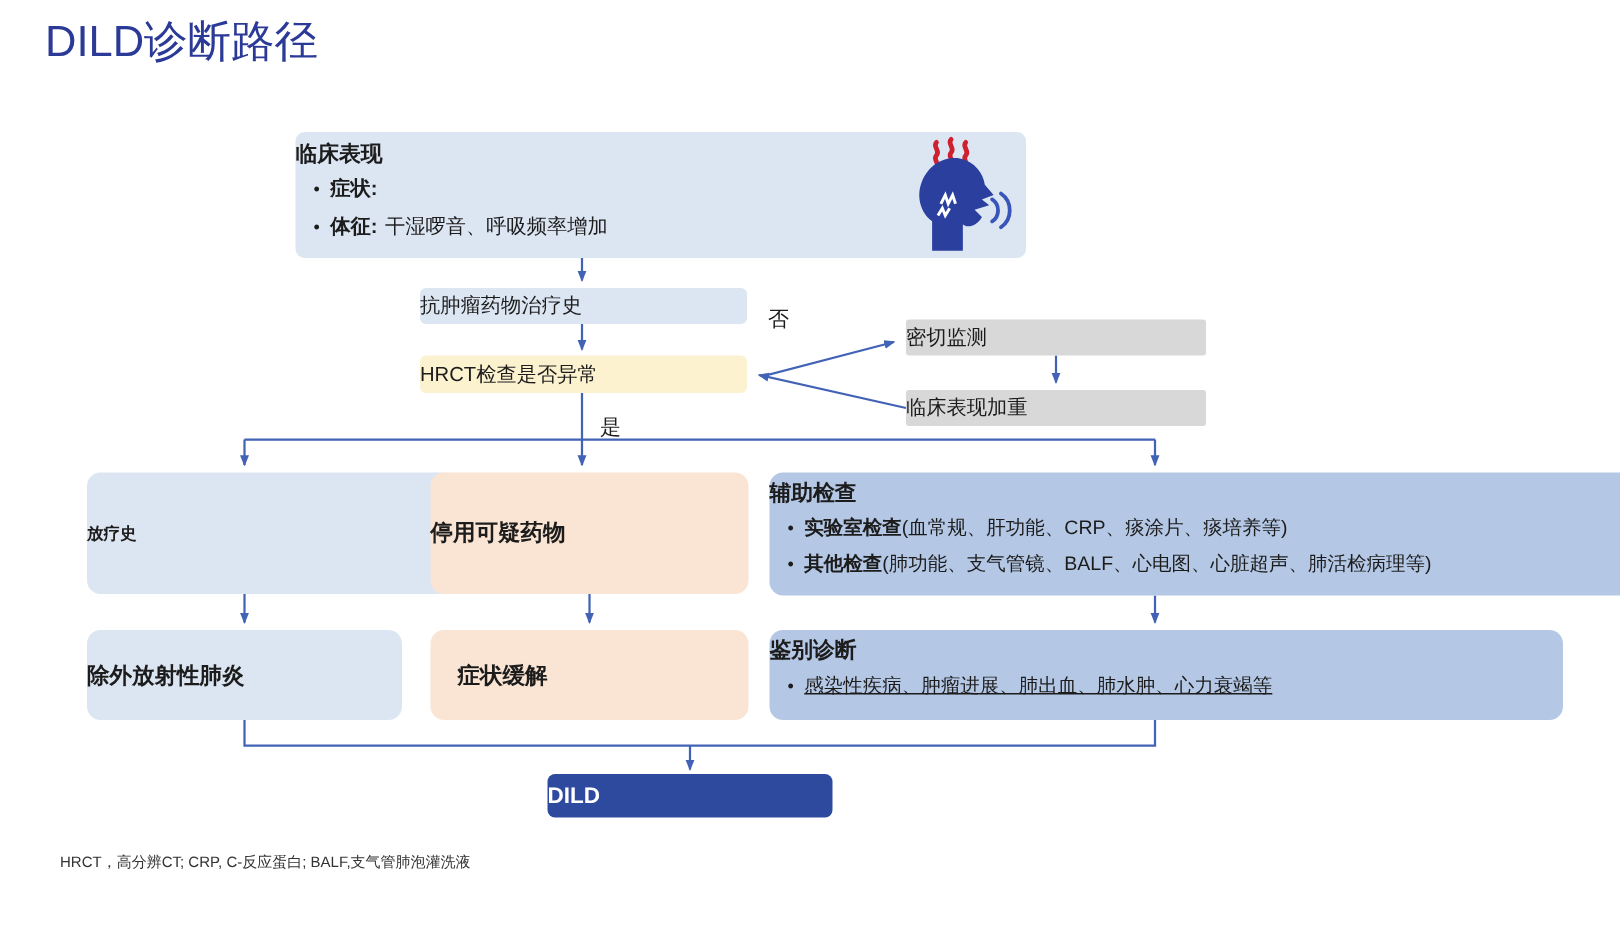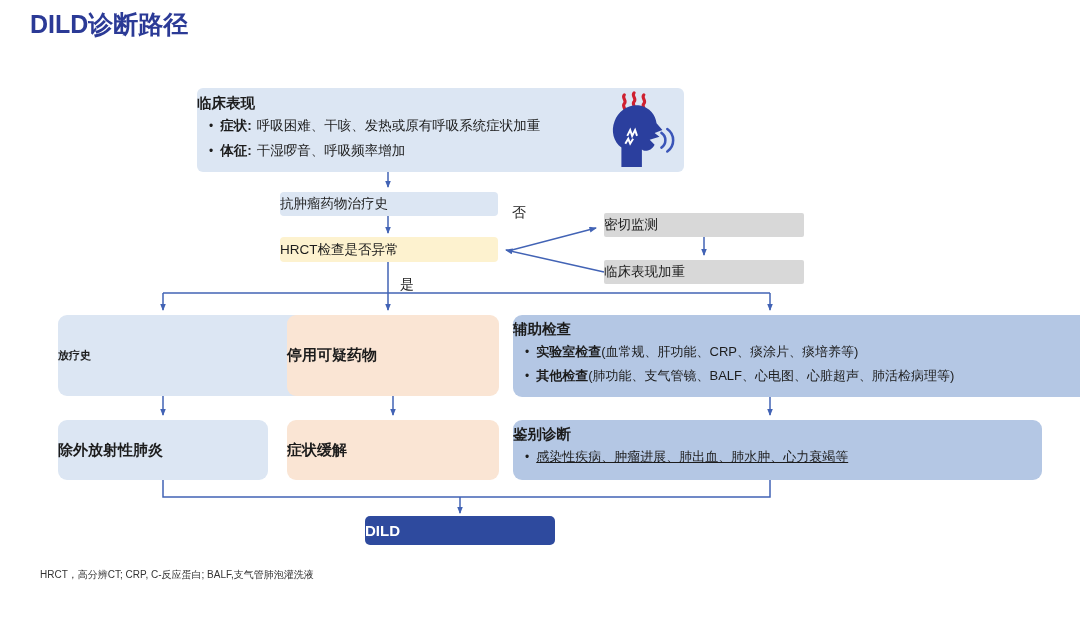--- a/index.html
+++ b/index.html
@@ -1,21 +1,21 @@
 <!DOCTYPE html>
 <html><head>
 <meta charset="utf-8">
 <style>
   html,body{margin:0;padding:0;background:#fff;}
   .canvas{
     position:relative;width:1080px;height:619px;background:#ffffff;
     font-family:"Liberation Sans","DejaVu Sans",sans-serif;overflow:hidden;color:#1c1c1c;
   }
   .page-title{
-    position:absolute;left:30px;top:8px;font-size:25px;font-weight:bold;color:#2b3a96;
+    position:absolute;left:30px;top:8px;font-size:29px;font-weight:normal;color:#2b3a96;
   }
   .box{position:absolute;box-sizing:border-box;}
   .center{display:flex;align-items:center;justify-content:flex-start;text-align:center;}
   .light-blue{background:#dce6f3;border-radius:4px;}
   .big{border-radius:9px;}
   .yellow{background:#fdf2cf;border-radius:4px;}
   .gray{background:#d8d8d8;border-radius:2px;}
   .peach{background:#fae5d4;}
   .med-blue{background:#b4c7e4;border-radius:9px;}
   .dark-blue{background:#2e4a9e;border-radius:5px;color:#ffffff;}
@@ -64,21 +64,20 @@
       <path d="M460,497 L460,513" marker-end="url(#arr)"></path>
     </g>
   </svg>
 
   <div class="box light-blue" style="left:197px;top:88px;width:487px;height:84px;border-radius:6px;">
     <div class="box-title">临床表现</div>
     <div class="bullets">
       <div class="bullet">
         <span class="dot">•</span>
         <span class="blabel">症状:</span>
-        <span class="btext">呼吸困难、干咳、发热或原有呼吸系统症状加重</span>
       </div>
       <div class="bullet">
         <span class="dot">•</span>
         <span class="blabel">体征:</span>
         <span class="btext">干湿啰音、呼吸频率增加</span>
       </div>
     </div>
 
     <svg class="cough-icon" width="82" height="80" viewBox="0 0 84 80">
       <g stroke="#cf2030" stroke-width="3.2" fill="none" stroke-linecap="round">
@@ -134,21 +133,21 @@
         <span class="dot">•</span>
         <span class="blabel" style="margin-right:0;">其他检查</span>
         <span class="btext">(肺功能、支气管镜、BALF、心电图、心脏超声、肺活检病理等)</span>
       </div>
     </div>
   </div>
 
   <div class="box light-blue big center bold" style="left:58px;top:420px;width:210px;height:60px;font-size:15px;">
     <span>除外放射性肺炎</span>
   </div>
-  <div class="box peach big center bold" style="left:287px;top:420px;width:212px;height:60px;font-size:15px;">
+  <div class="box peach big center bold" style="left:287px;top:420px;width:212px;height:60px;font-size:15px;padding-left:18px;">
     <span>症状缓解</span>
   </div>
   <div class="box med-blue" style="left:513px;top:420px;width:529px;height:60px;">
     <div class="box-title" style="padding-top:4px;">鉴别诊断</div>
     <div class="bullets" style="font-size:13px;">
       <div class="bullet">
         <span class="dot">•</span>
         <span class="btext underline">感染性疾病、肿瘤进展、肺出血、肺水肿、心力衰竭等</span>
       </div>
     </div>

